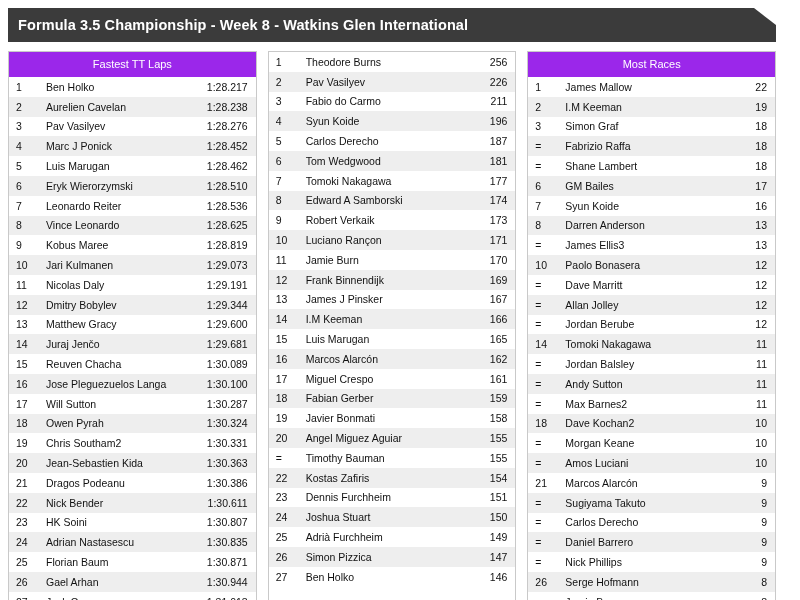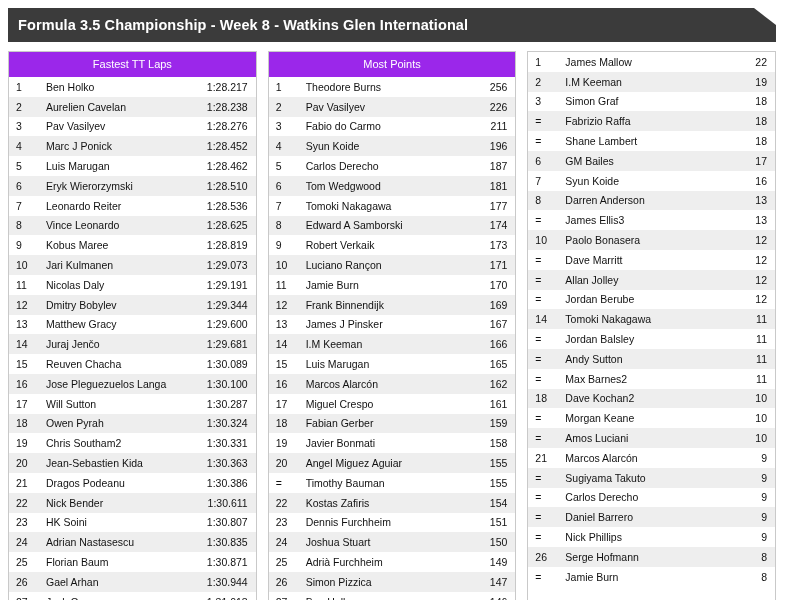--- a/index.html
+++ b/index.html
@@ -238,21 +238,20 @@
             <tr>
               <td class="c-pos">27</td>
               <td class="c-name">Jack Gray</td>
               <td class="c-val">1:31.018</td>
             </tr>
           </tbody>
       </table>
     </div>
 
     <div class="col">
-      <div class="col-head">Most Points</div>
       <table class="tbl">
         <tbody>
             <tr>
               <td class="c-pos">1</td>
               <td class="c-name">Theodore Burns</td>
               <td class="c-val">256</td>
             </tr>
             <tr class="alt">
               <td class="c-pos">2</td>
               <td class="c-name">Pav Vasilyev</td>
@@ -381,20 +380,21 @@
             <tr>
               <td class="c-pos">27</td>
               <td class="c-name">Ben Holko</td>
               <td class="c-val">146</td>
             </tr>
           </tbody>
       </table>
     </div>
 
     <div class="col">
+      <div class="col-head">Most Races</div>
       <table class="tbl">
         <tbody>
             <tr>
               <td class="c-pos">1</td>
               <td class="c-name">James Mallow</td>
               <td class="c-val">22</td>
             </tr>
             <tr class="alt">
               <td class="c-pos">2</td>
               <td class="c-name">I.M Keeman</td>

